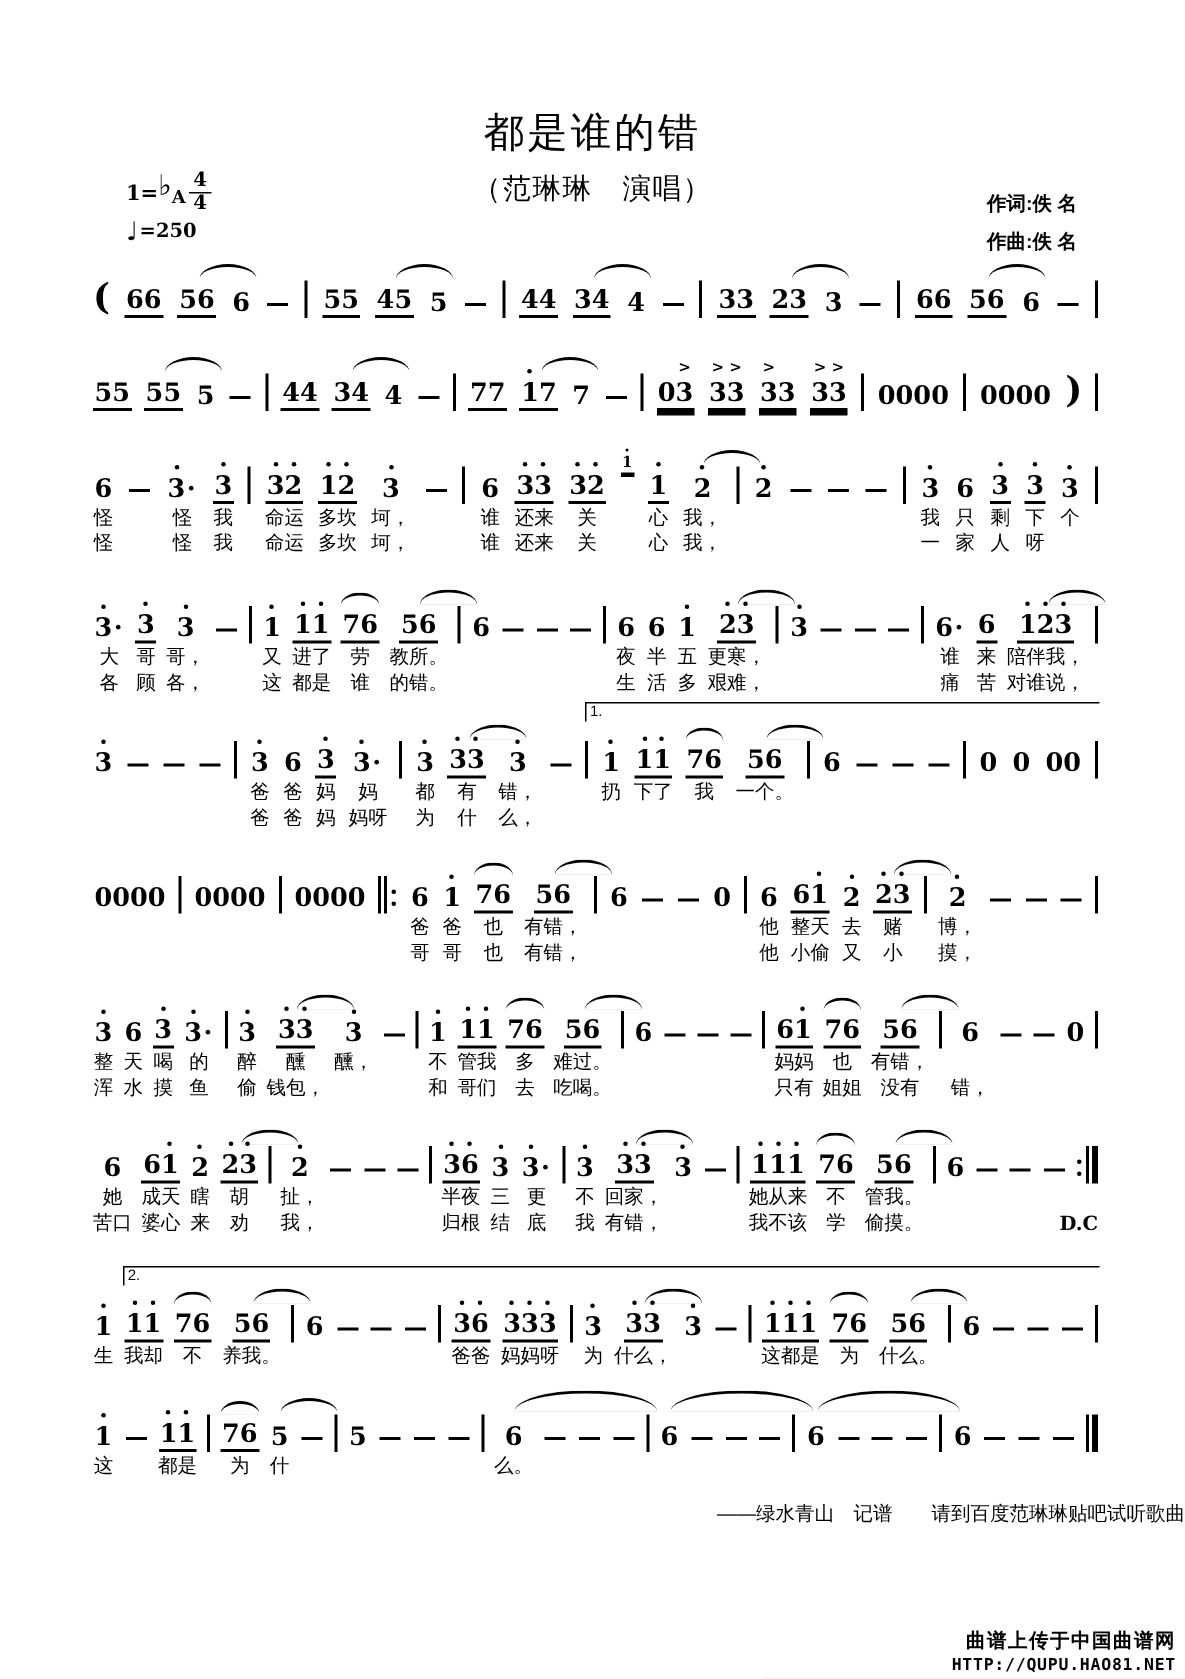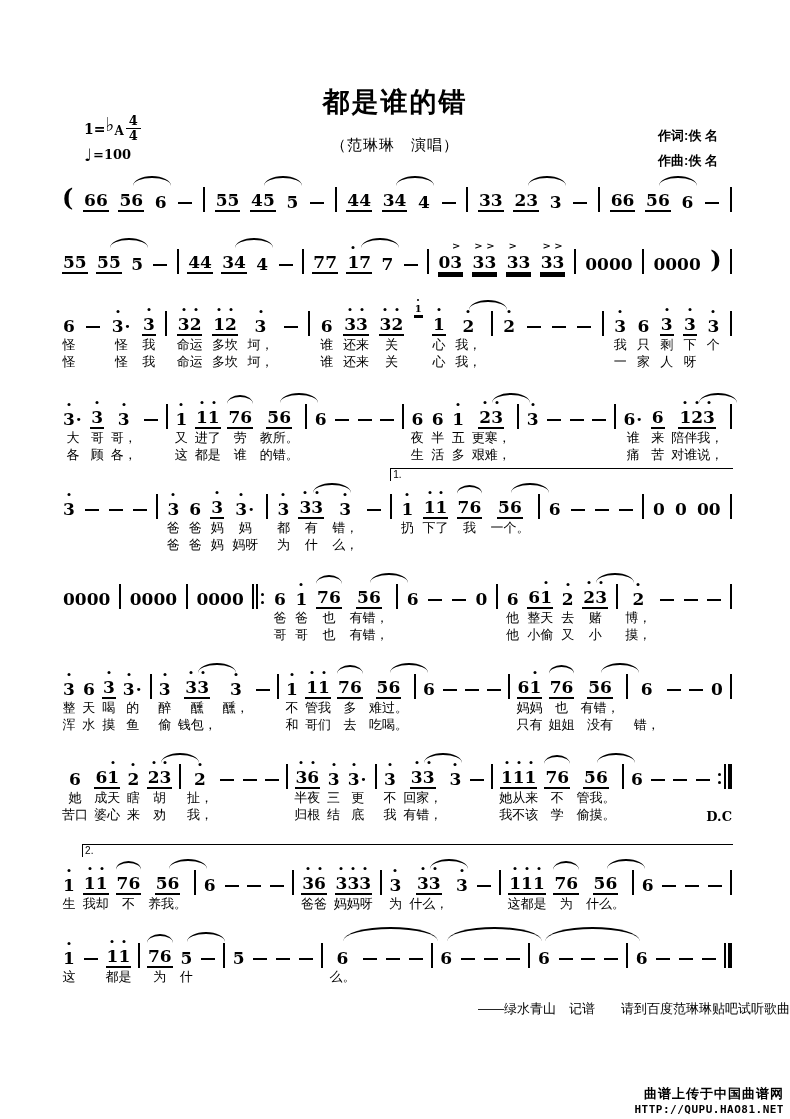--- a/index.html
+++ b/index.html
@@ -1,19 +1,19 @@
 <!DOCTYPE html>
 <html><head>
 <meta charset="utf-8">
 <style>
   html,body{margin:0;padding:0;background:#e8e8e8;}
   .sheet{position:relative;width:790px;height:1119px;margin:0 auto;background:#ffffff;color:#000;
          font-family:"Liberation Sans","DejaVu Sans",sans-serif;overflow:hidden;}
-  .title{margin:16px;text-align:center;padding-top:68px;font-size:27px;font-weight:bold;letter-spacing:2px;}
-  .subtitle{text-align:center;font-size:15px;margin-top:7px;letter-spacing:1px;}
+  .title{margin:2px;text-align:center;padding-top:68px;font-size:27px;font-weight:normal;letter-spacing:2px;}
+  .subtitle{text-align:center;font-size:19px;margin-top:7px;letter-spacing:1px;}
   .credits{position:absolute;right:72px;top:124px;font-size:13px;line-height:1.9;font-weight:bold;}
   .keyblock{position:absolute;left:84px;top:114px;font-size:14px;font-weight:bold;font-family:"DejaVu Serif",serif;}
   .keysig{display:flex;align-items:center;}
   .flat{font-size:19px;line-height:1;transform:translateY(-4px);display:inline-block;}
   .keyA{font-size:12px;transform:translateY(2px);display:inline-block;margin-right:2px;}
   .frac{display:inline-flex;flex-direction:column;text-align:center;line-height:1.1;font-size:13px;}
   .frac b.top{border-bottom:1.5px solid #000;padding:0 3px;}
   .tempo{margin-top:1px;font-size:13px;display:flex;align-items:center;}
   .qnote{font-size:17px;margin-right:1px;}
   .score{position:absolute;left:62px;right:58px;top:176px;}
@@ -72,21 +72,21 @@
       <span>1=</span>
         <span class="flat">♭</span>
         <span class="keyA">A</span>
         <span class="frac">
           <b class="top">4</b>
           <b>4</b>
         </span>
     </div>
     <div class="tempo">
       <span class="qnote">♩</span>
-        <span>=100</span>
+        <span>=250</span>
     </div>
   </div>
 
   <div class="score">
       <div class="line nolyr">
         <div class="tok">
           <div class="note">
             <span class="paren">(</span>
           </div>
         </div>

